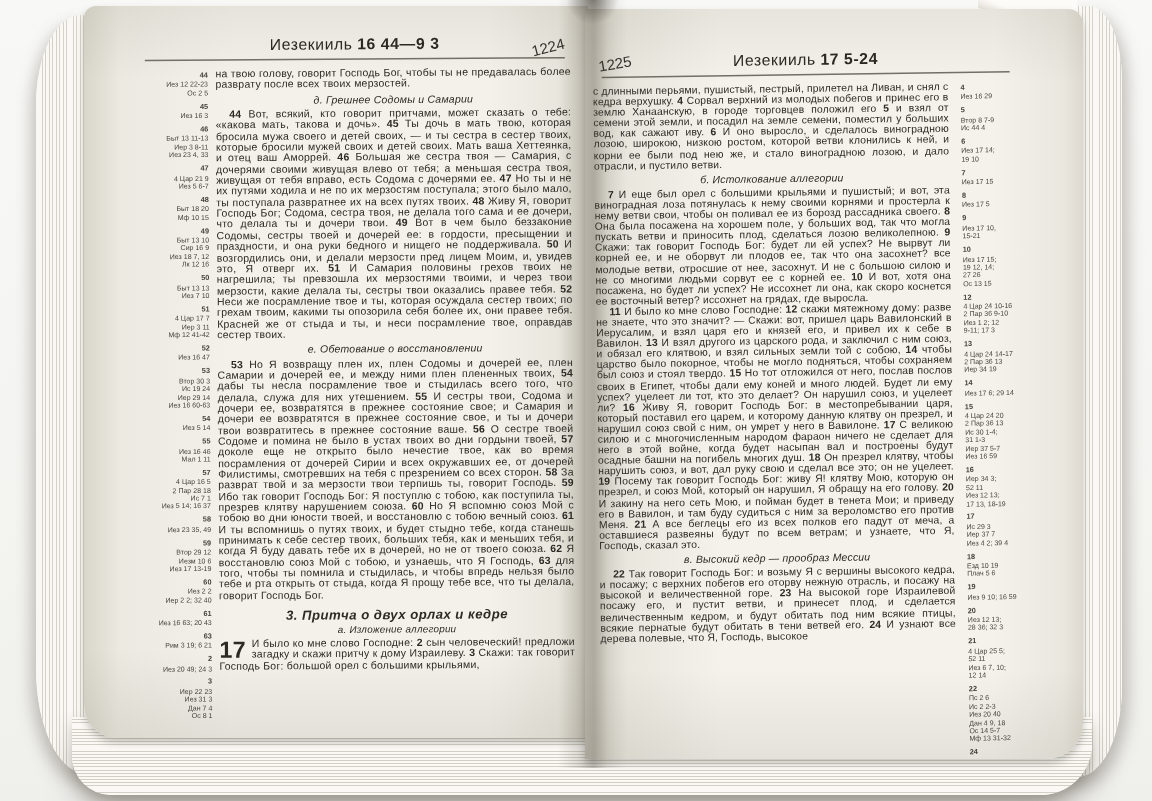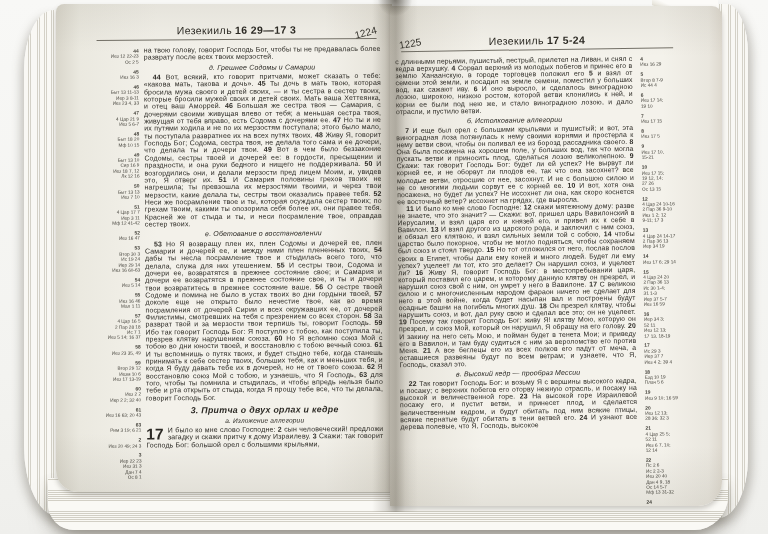--- a/index.html
+++ b/index.html
@@ -88,21 +88,21 @@
 
     <div class="stack stack-left"></div>
     <div class="stack stack-right"></div>
     <div class="stack stack-bottom"></div>
     <div class="corner-curl"></div>
 
     <div class="page page-left">
       <div class="page-inner">
         <div class="pn pn-left">1224</div>
         <div class="running-head">
-          <span>Иезекииль</span><span class="rh-range">16 29—17 3</span>
+          <span>Иезекииль</span><span class="rh-range">16 44—9 3</span>
         </div>
         <div class="page-body">
           <div class="margin-col">
 
               <div class="mref">
                 <span class="mv">44</span>
                 <span class="mr">Иез 12 22-23
 Ос 2 5</span>
               </div>
 

